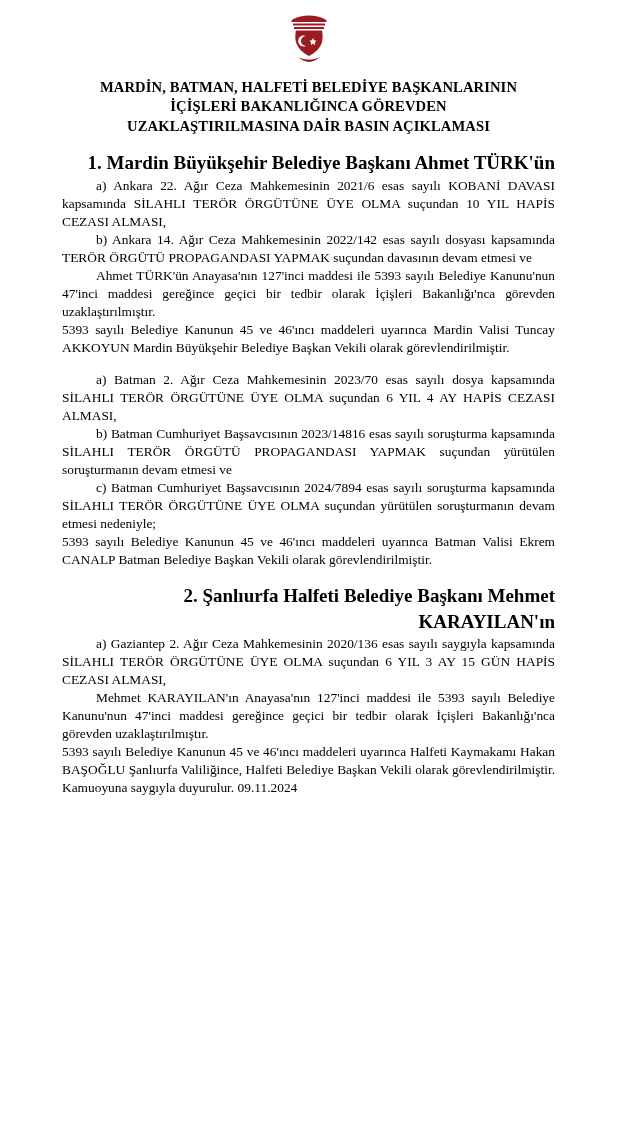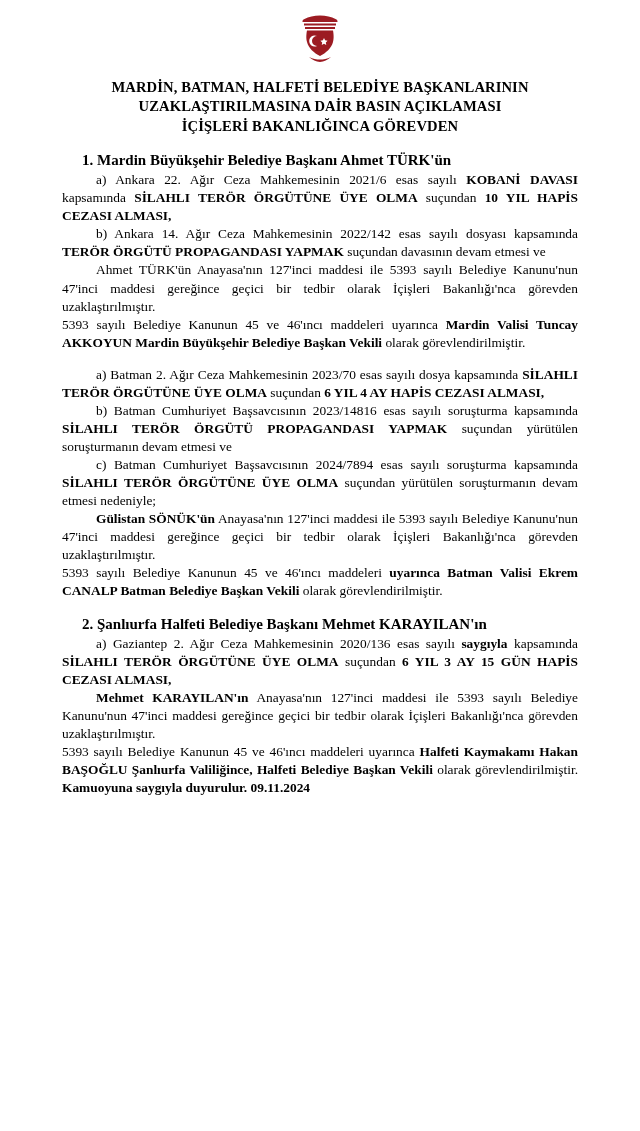--- a/index.html
+++ b/index.html
@@ -10,21 +10,21 @@
     width: 640px;
     min-height: 1131px;
     background: #ffffff;
     font-family: "Liberation Serif", serif;
     color: #000000;
   }
   .page {
     width: 640px;
     min-height: 1131px;
     box-sizing: border-box;
-    padding: 10px 62px 14px 62px;
+    padding: 10px 85px 14px 62px;
     position: relative;
   }
   .emblem-wrap {
     text-align: center;
     margin: 4px 0 10px 0;
   }
   .emblem {
     display: inline-block;
     width: 56px;
     height: 50px;
@@ -38,41 +38,41 @@
     margin: 0 0 14px 0;
   }
   .doc-title div {
     white-space: nowrap;
   }
   .section {
     margin: 0 0 14px 0;
   }
   .section-heading {
     font-weight: bold;
-    font-size: 15px;
+    font-size: 19px;
     line-height: 1.34;
     text-indent: 20px;
     margin: 0 0 1px 0;
-    text-align: left;
+    text-align: right;
   }
   p.para {
     font-size: 13.4px;
     line-height: 1.345;
     margin: 0;
     text-align: justify;
     text-justify: inter-word;
   }
   p.indent {
     text-indent: 34px;
   }
   p.noindent {
     text-indent: 0;
   }
   b {
-    font-weight: bold;
+    font-weight: normal;
   }
 </style>
 </head>
 <body>
 
 <div class="page">
 
   <div class="emblem-wrap">
     <span class="emblem">
       <svg viewBox="0 0 112 100" width="56" height="50" aria-hidden="true">
@@ -88,37 +88,36 @@
         </g>
         <g fill="#9c1b22">
           <path d="M34 86 C41 92 48 95 56 96 C64 95 71 92 78 86 C70 90 63 91 56 91 C49 91 42 90 34 86 Z"></path>
         </g>
       </svg>
     </span>
   </div>
 
   <div class="doc-title">
     <div>MARDİN, BATMAN, HALFETİ BELEDİYE BAŞKANLARININ</div>
+    <div>İÇİŞLERİ BAKANLIĞINCA GÖREVDEN</div>
     <div>UZAKLAŞTIRILMASINA DAİR BASIN AÇIKLAMASI</div>
-    <div>İÇİŞLERİ BAKANLIĞINCA GÖREVDEN</div>
   </div>
 
   <div id="body-content">
       <div class="section">
         <div class="section-heading">1. Mardin Büyükşehir Belediye Başkanı Ahmet TÜRK'ün</div>
         <p class="para indent"><span>a) Ankara 22. Ağır Ceza Mahkemesinin 2021/6 esas sayılı </span><b>KOBANİ DAVASI</b><span> kapsamında </span><b>SİLAHLI TERÖR ÖRGÜTÜNE ÜYE OLMA</b><span> suçundan </span><b>10 YIL HAPİS CEZASI ALMASI,</b></p>
         <p class="para indent"><span>b) Ankara 14. Ağır Ceza Mahkemesinin 2022/142 esas sayılı dosyası kapsamında </span><b>TERÖR ÖRGÜTÜ PROPAGANDASI YAPMAK</b><span> suçundan davasının devam etmesi ve</span></p>
         <p class="para indent"><span>Ahmet TÜRK'ün Anayasa'nın 127'inci maddesi ile 5393 sayılı Belediye Kanunu'nun 47'inci maddesi gereğince geçici bir tedbir olarak İçişleri Bakanlığı'nca görevden uzaklaştırılmıştır.</span></p>
         <p class="para noindent"><span>5393 sayılı Belediye Kanunun 45 ve 46'ıncı maddeleri uyarınca </span><b>Mardin Valisi Tuncay AKKOYUN Mardin Büyükşehir Belediye Başkan Vekili</b><span> olarak görevlendirilmiştir.</span></p>
       </div>
       <div class="section">
         <p class="para indent"><span>a) Batman 2. Ağır Ceza Mahkemesinin 2023/70 esas sayılı dosya kapsamında </span><b>SİLAHLI TERÖR ÖRGÜTÜNE ÜYE OLMA</b><span> suçundan </span><b>6 YIL 4 AY HAPİS CEZASI ALMASI,</b></p>
         <p class="para indent"><span>b) Batman Cumhuriyet Başsavcısının 2023/14816 esas sayılı soruşturma kapsamında </span><b>SİLAHLI TERÖR ÖRGÜTÜ PROPAGANDASI YAPMAK</b><span> suçundan yürütülen soruşturmanın devam etmesi ve</span></p>
         <p class="para indent"><span>c) Batman Cumhuriyet Başsavcısının 2024/7894 esas sayılı soruşturma kapsamında </span><b>SİLAHLI TERÖR ÖRGÜTÜNE ÜYE OLMA</b><span> suçundan yürütülen soruşturmanın devam etmesi nedeniyle;</span></p>
-        <p class="para indent"><b>Gülistan SÖNÜK'ün</b><span> Anayasa'nın 127'inci maddesi ile 5393 sayılı Belediye Kanunu'nun 47'inci maddesi gereğince geçici bir tedbir olarak İçişleri Bakanlığı'nca görevden uzaklaştırılmıştır.</span></p>
         <p class="para noindent"><span>5393 sayılı Belediye Kanunun 45 ve 46'ıncı maddeleri </span><b>uyarınca Batman Valisi Ekrem CANALP  Batman Belediye Başkan Vekili</b><span> olarak görevlendirilmiştir.</span></p>
       </div>
       <div class="section">
         <div class="section-heading">2. Şanlıurfa Halfeti Belediye Başkanı Mehmet KARAYILAN'ın</div>
         <p class="para indent"><span>a) Gaziantep 2. Ağır Ceza Mahkemesinin 2020/136 esas sayılı </span><b>saygıyla</b><span> kapsamında </span><b>SİLAHLI TERÖR ÖRGÜTÜNE ÜYE OLMA</b><span> suçundan </span><b>6 YIL 3 AY 15 GÜN HAPİS CEZASI ALMASI,</b></p>
         <p class="para indent"><b>Mehmet KARAYILAN'ın</b><span> Anayasa'nın 127'inci maddesi ile 5393 sayılı Belediye Kanunu'nun 47'inci maddesi gereğince geçici bir tedbir olarak İçişleri Bakanlığı'nca görevden uzaklaştırılmıştır.</span></p>
         <p class="para noindent"><span>5393 sayılı Belediye Kanunun 45 ve 46'ıncı maddeleri uyarınca </span><b>Halfeti Kaymakamı Hakan BAŞOĞLU Şanlıurfa Valiliğince, Halfeti Belediye Başkan Vekili</b><span> olarak görevlendirilmiştir. </span><b>Kamuoyuna saygıyla duyurulur. 09.11.2024</b></p>
       </div>
     </div>
 

